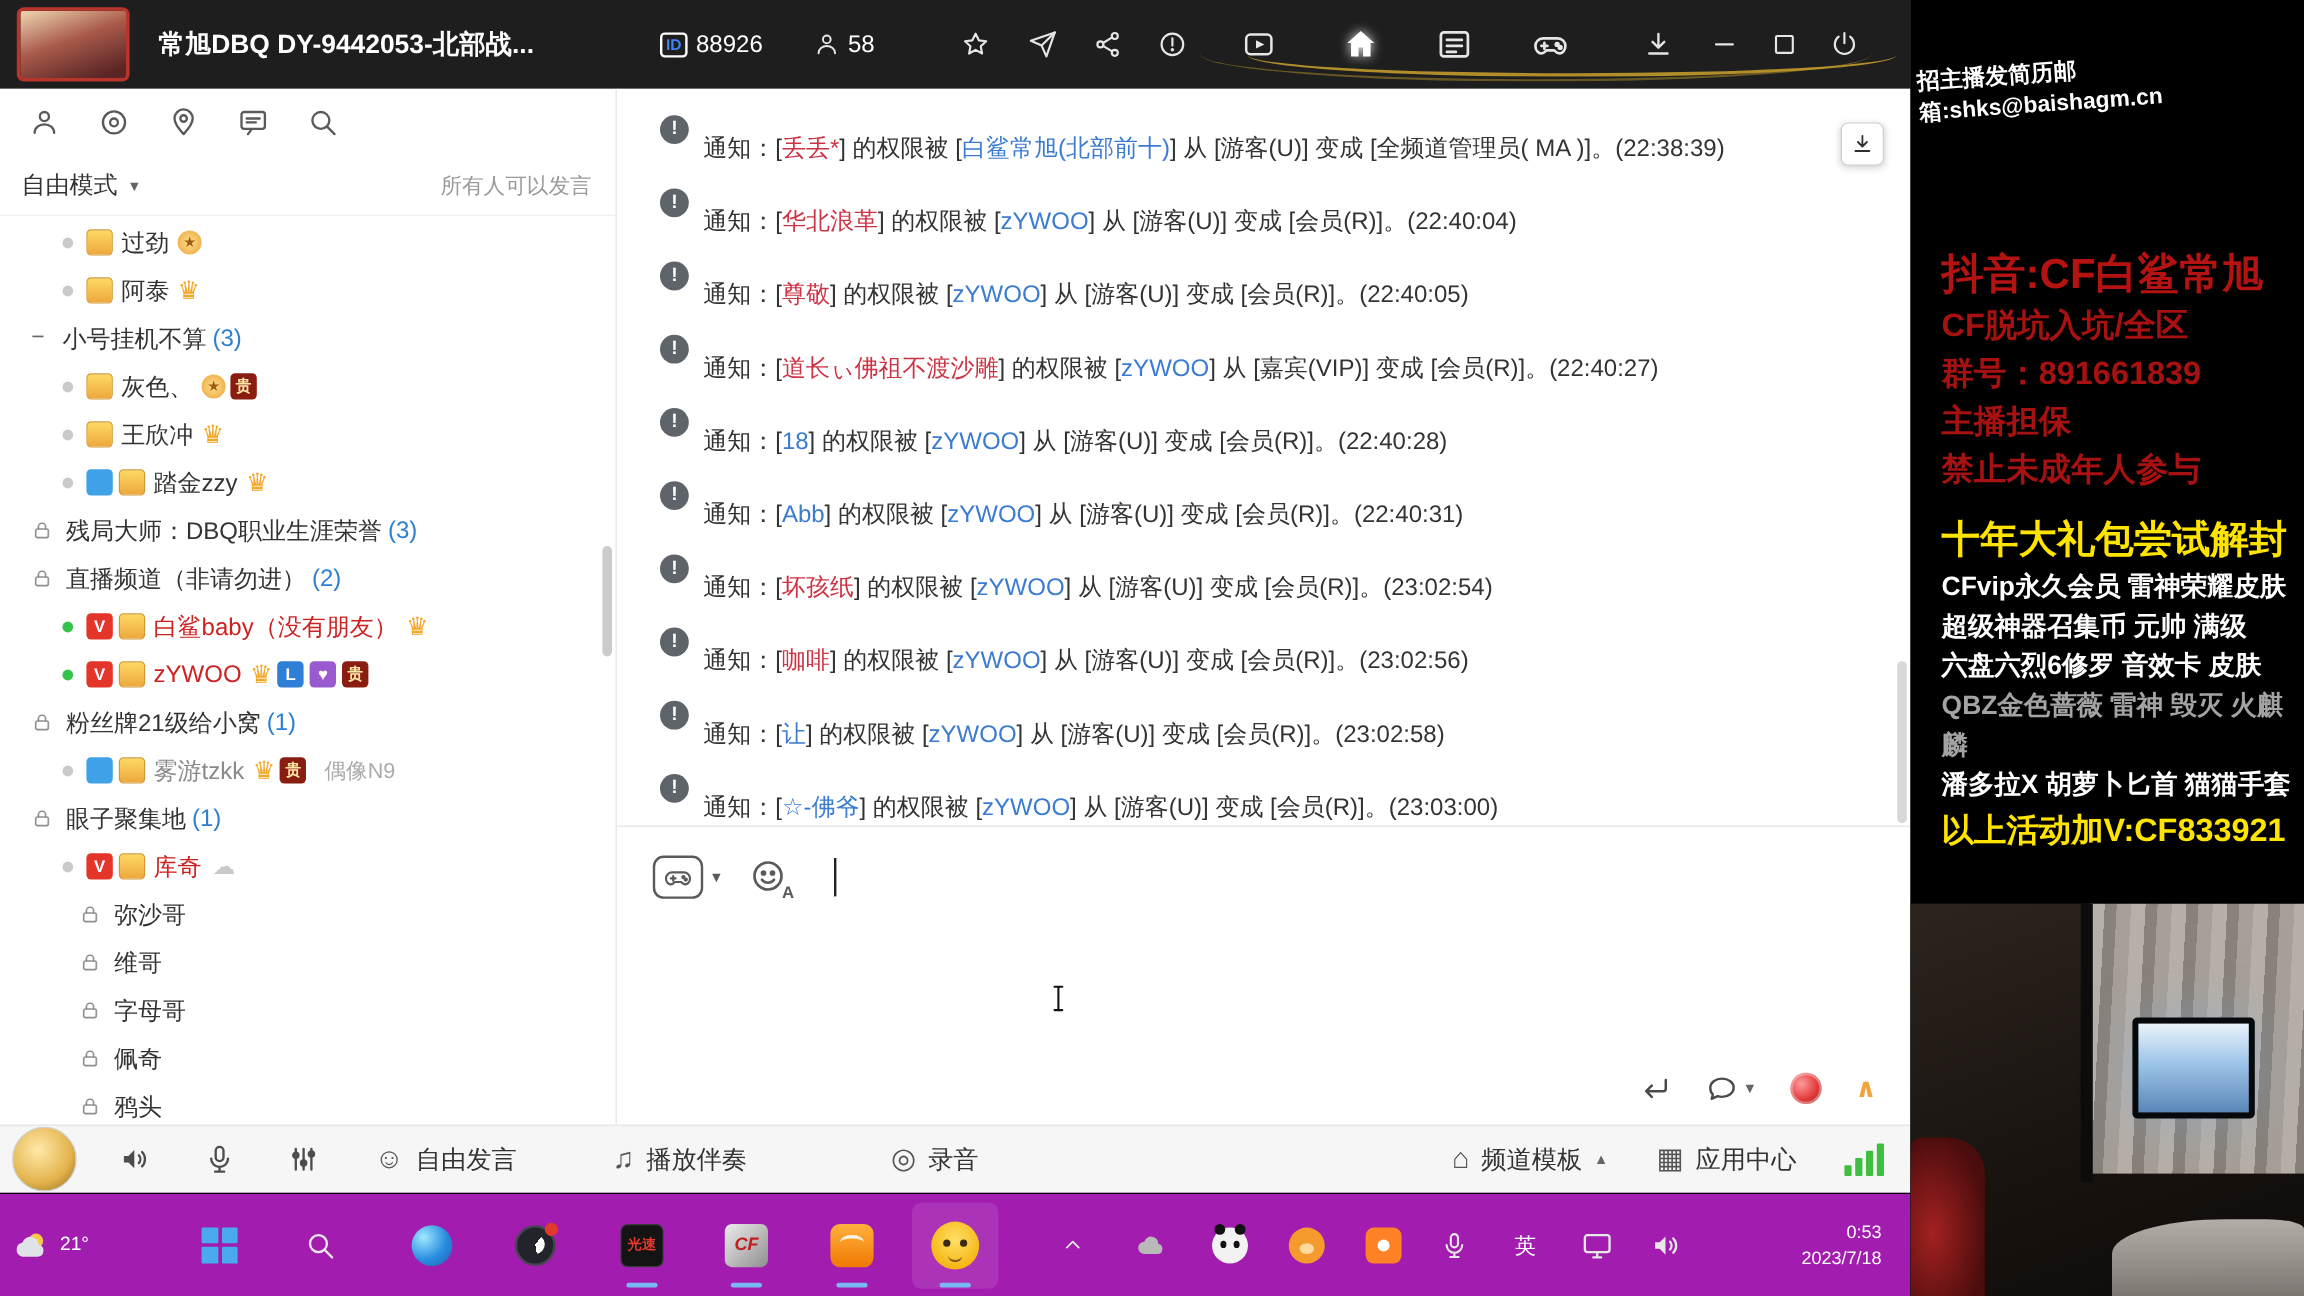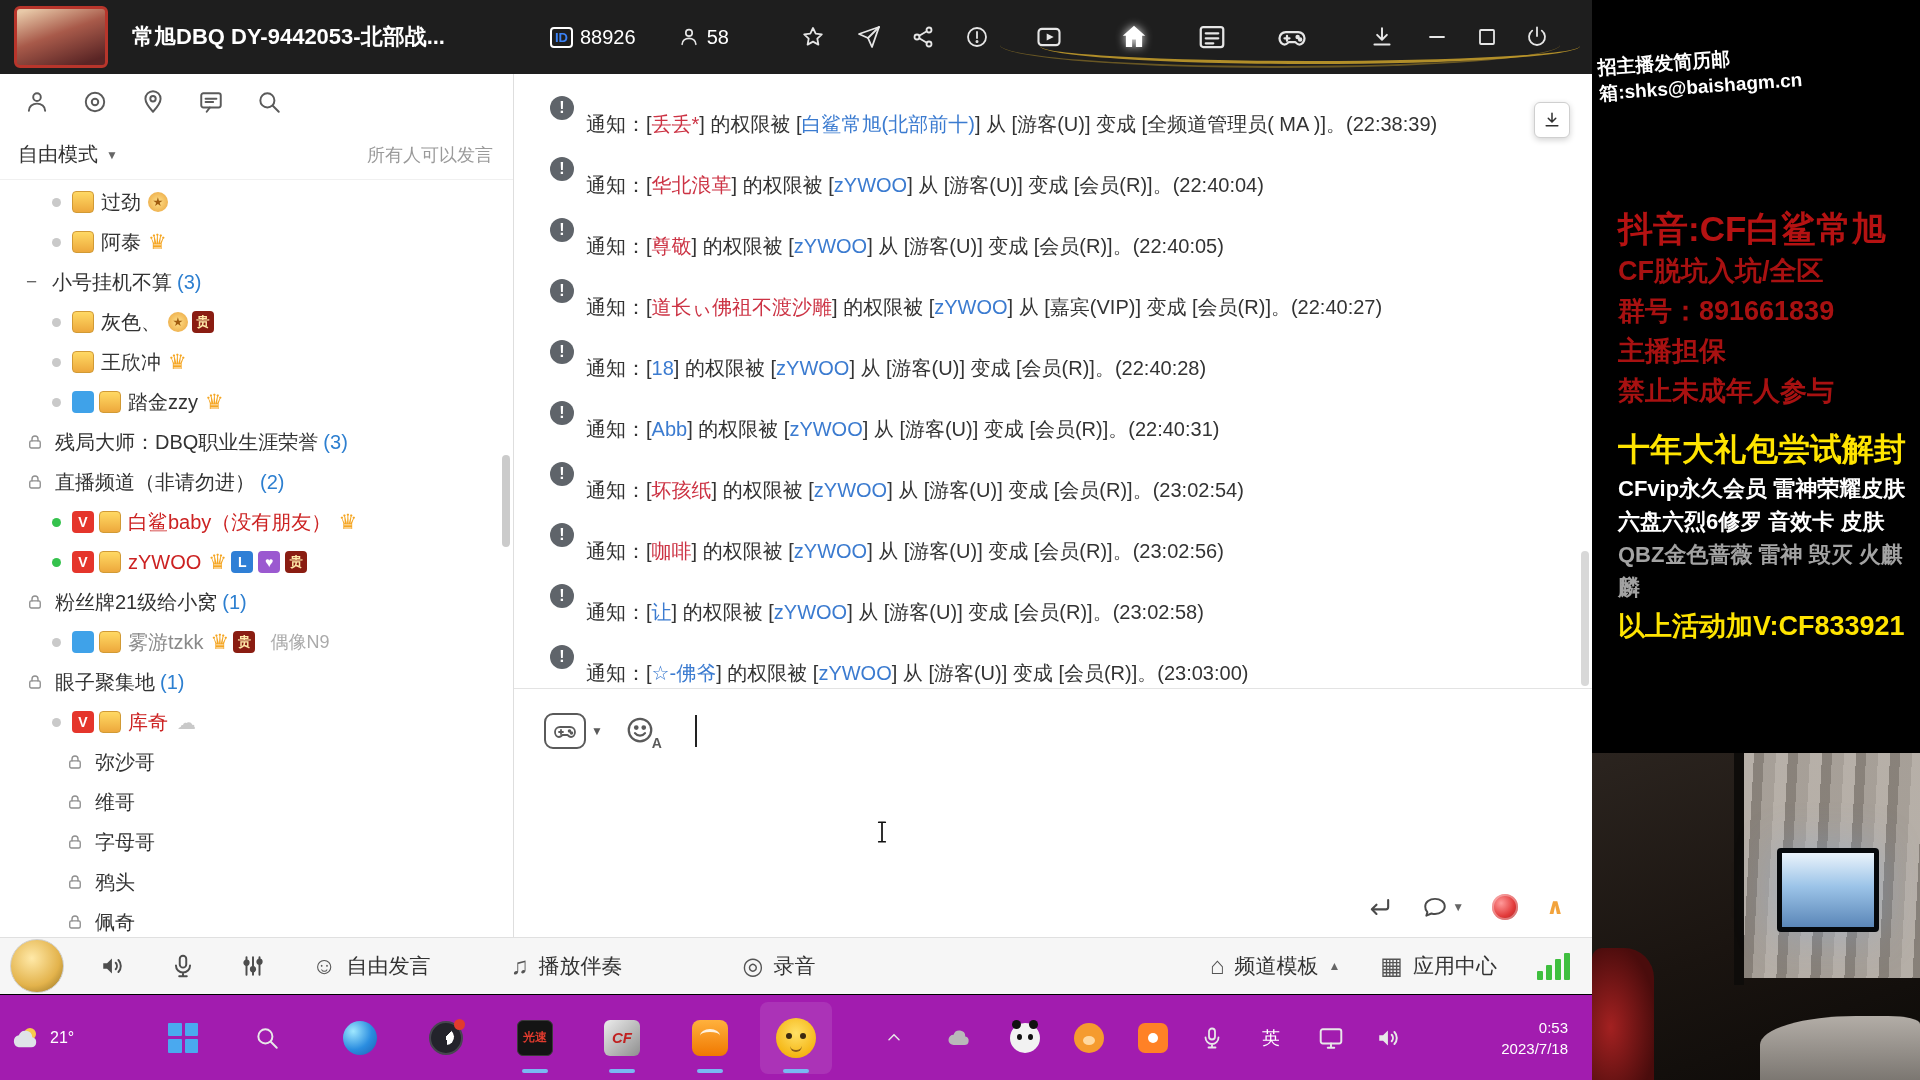--- a/index.html
+++ b/index.html
@@ -379,28 +379,28 @@
                   <rect x="5" y="10.5" width="14" height="9.5" rx="2"></rect>
                   <path d="M8 10.5V8a4 4 0 0 1 8 0v2.5"></path>
                 </svg></span>
               <span class="tname" style="color:#333333">字母哥</span>
             </div>
             <div class="tree-row indent2">
               <span class="icon lockicon"><svg viewBox="0 0 24 24" width="100%" height="100%" fill="none" stroke="currentColor" stroke-width="1.8" stroke-linecap="round" stroke-linejoin="round">
                   <rect x="5" y="10.5" width="14" height="9.5" rx="2"></rect>
                   <path d="M8 10.5V8a4 4 0 0 1 8 0v2.5"></path>
                 </svg></span>
+              <span class="tname" style="color:#333333">佩奇</span>
+            </div>
+            <div class="tree-row indent2">
+              <span class="icon lockicon"><svg viewBox="0 0 24 24" width="100%" height="100%" fill="none" stroke="currentColor" stroke-width="1.8" stroke-linecap="round" stroke-linejoin="round">
+                  <rect x="5" y="10.5" width="14" height="9.5" rx="2"></rect>
+                  <path d="M8 10.5V8a4 4 0 0 1 8 0v2.5"></path>
+                </svg></span>
               <span class="tname" style="color:#333333">鸦头</span>
-            </div>
-            <div class="tree-row indent2">
-              <span class="icon lockicon"><svg viewBox="0 0 24 24" width="100%" height="100%" fill="none" stroke="currentColor" stroke-width="1.8" stroke-linecap="round" stroke-linejoin="round">
-                  <rect x="5" y="10.5" width="14" height="9.5" rx="2"></rect>
-                  <path d="M8 10.5V8a4 4 0 0 1 8 0v2.5"></path>
-                </svg></span>
-              <span class="tname" style="color:#333333">佩奇</span>
             </div>
           </div>
         <div class="sb-scroll"></div>
       </aside>
 
       <section class="chat">
         <div class="chat-msgs">
             <div class="msg">
               <span class="msg-icon">!</span>
               <span class="msg-text">通知：[<span class="u" style="color:#cc3344">丢丢*</span>] 的权限被 [<span class="u" style="color:#3b7bd0">白鲨常旭(北部前十)</span>] 从 [游客(U)] 变成 [全频道管理员( MA )]。(22:38:39)</span>
@@ -626,22 +626,24 @@
 
   <aside class="right-panel">
     <div class="promo">
         <div class="rp-red-xl" style="color: rgb(181, 18, 18);">抖音:CF白鲨常旭</div>
         <div class="rp-red-lg" style="color: rgb(168, 17, 17);">CF脱坑入坑/全区</div>
         <div class="rp-red-lg" style="color: rgb(168, 17, 17);">群号：891661839</div>
         <div class="rp-red-lg" style="color: rgb(168, 17, 17);">主播担保</div>
         <div class="rp-red-lg" style="color: rgb(168, 17, 17);">禁止未成年人参与</div>
         <div class="rp-yellow-xl" style="color: rgb(255, 228, 0);">十年大礼包尝试解封</div>
         <div class="rp-white" style="color: rgb(255, 255, 255);">CFvip永久会员 雷神荣耀皮肤</div>
+        <div class="rp-white" style="color: rgb(255, 255, 255);">超级神器召集币 元帅 满级</div>
         <div class="rp-white" style="color: rgb(255, 255, 255);">六盘六烈6修罗 音效卡 皮肤</div>
         <div class="rp-white" style="color: #a3a3a3;">QBZ金色蔷薇 雷神 毁灭 火麒麟</div>
+        <div class="rp-white" style="color: rgb(255, 255, 255);">潘多拉X 胡萝卜匕首 猫猫手套</div>
         <div class="rp-yellow-lg" style="color: rgb(255, 228, 0);">以上活动加V:CF833921</div>
       </div>
     <div class="webcam">
       <div class="wc-curtain"></div>
       <div class="wc-frame"></div>
       <div class="wc-monitor">
           <div class="wc-screen"></div>
         </div>
       <div class="wc-sheet"></div>
       <div class="wc-chair"></div>

